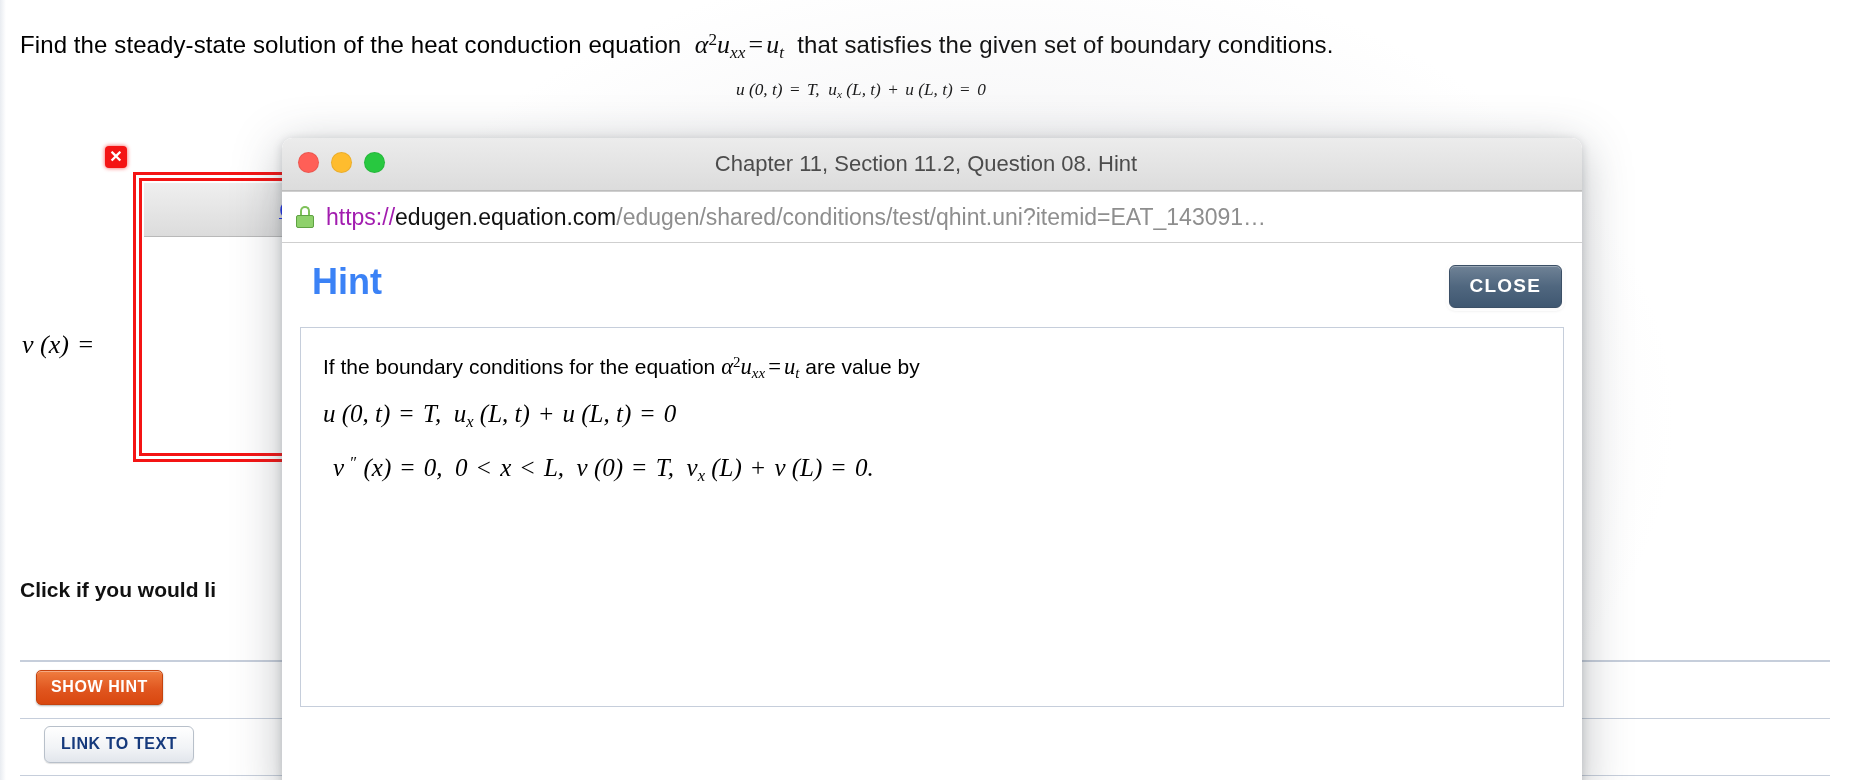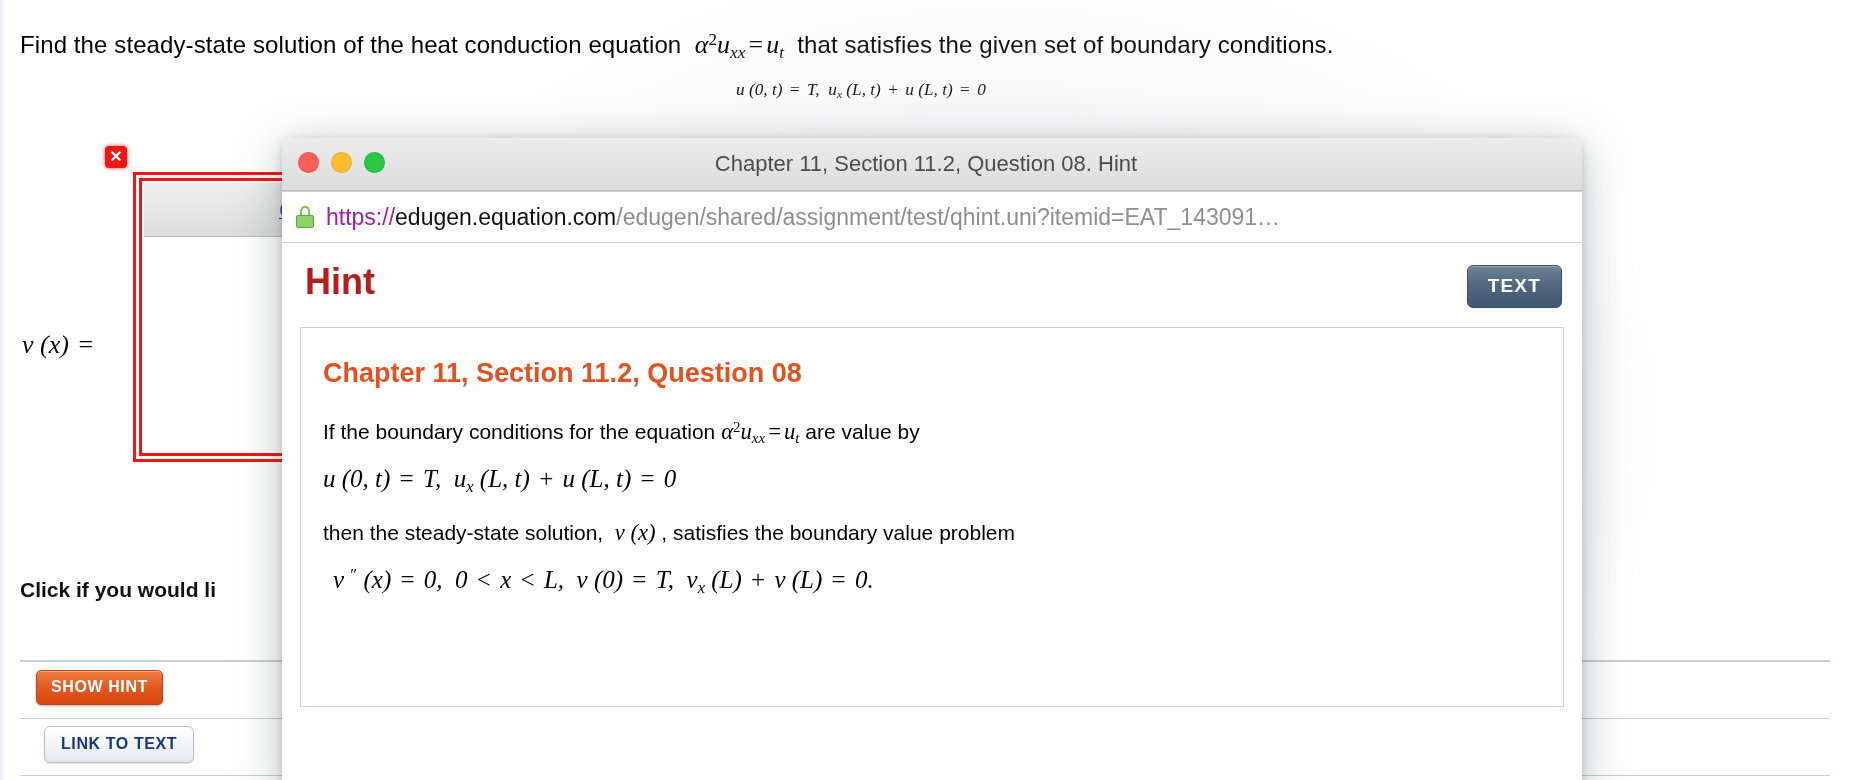--- a/index.html
+++ b/index.html
@@ -285,25 +285,25 @@
     padding: 0 18px;
     box-sizing: border-box;
   }
 
   .hint-head-row {
     position: relative;
     height: 84px;
   }
   .hint-title {
     position: absolute;
-    left: 5px;
+    left: 12px;
     top: 18px;
     font-size: 36px;
     font-weight: bold;
-    color: #b91c1c;
+    color: #3b82f6;
   }
   .close-btn {
     position: absolute;
     right: 2px;
     top: 22px;
     padding: 9px 20px 10px;
     background: linear-gradient(to bottom, #6f8296 0%, #50677f 50%, #3f5771 100%);
     border: 1px solid #3b4f66;
     border-radius: 6px;
     color: #ffffff;
@@ -397,48 +397,43 @@
       </div>
       <div class="window-title">Chapter 11, Section 11.2, Question 08. Hint</div>
     </div>
 
     <div class="urlbar">
       <span class="lock-icon">
         <span class="shackle"></span>
         <span class="body"></span>
       </span>
       <span class="url-text">
-        <span class="url-scheme">https://</span><span class="url-host">edugen.equation.com</span><span class="url-path">/edugen/shared/assignment/test/qhint.uni?itemid=EAT_143091…</span>
+        <span class="url-scheme">https://</span><span class="url-host">edugen.equation.com</span><span class="url-path">/edugen/shared/conditions/test/qhint.uni?itemid=EAT_143091…</span>
       </span>
     </div>
 
     <div class="hint-body">
 
       <div class="hint-head-row">
         <div class="hint-title">Hint</div>
-        <span class="close-btn">TEXT</span>
+        <span class="close-btn">CLOSE</span>
       </div>
 
       <div class="hint-panel">
-        <div class="hint-chapter">Chapter 11, Section 11.2, Question 08</div>
 
         <p class="hint-para">
           <span>If the boundary conditions for the equation</span>
           <span class="mth">α<sup>2</sup><i>u</i><sub>xx</sub><span class="op">=</span><i>u</i><sub>t</sub></span>
           <span>are value by</span>
         </p>
 
         <div class="hint-eq mth">
           <i>u</i> (0, <i>t</i>) <span class="op">=</span> <i>T</i>, &nbsp;<i>u</i><sub>x</sub> (<i>L</i>, <i>t</i>) <span class="op">+</span> <i>u</i> (<i>L</i>, <i>t</i>) <span class="op">=</span> 0
         </div>
 
-        <p class="hint-para">
-          <span>then the steady-state solution,</span>
-          <span class="mth">&nbsp;<i>v</i> (<i>x</i>)&nbsp;</span><span>, satisfies the boundary value problem</span>
-        </p>
 
         <div class="hint-eq mth indent">
           <i>v</i> <sup>″</sup> (<i>x</i>) <span class="op">=</span> 0, &nbsp;0 <span class="op">&lt;</span> <i>x</i> <span class="op">&lt;</span> <i>L</i>, &nbsp;<i>v</i> (0) <span class="op">=</span> <i>T</i>, &nbsp;<i>v</i><sub>x</sub> (<i>L</i>) <span class="op">+</span> <i>v</i> (<i>L</i>) <span class="op">=</span> 0.
         </div>
       </div>
     </div>
   </div>
 </div>
 
 </body></html>

